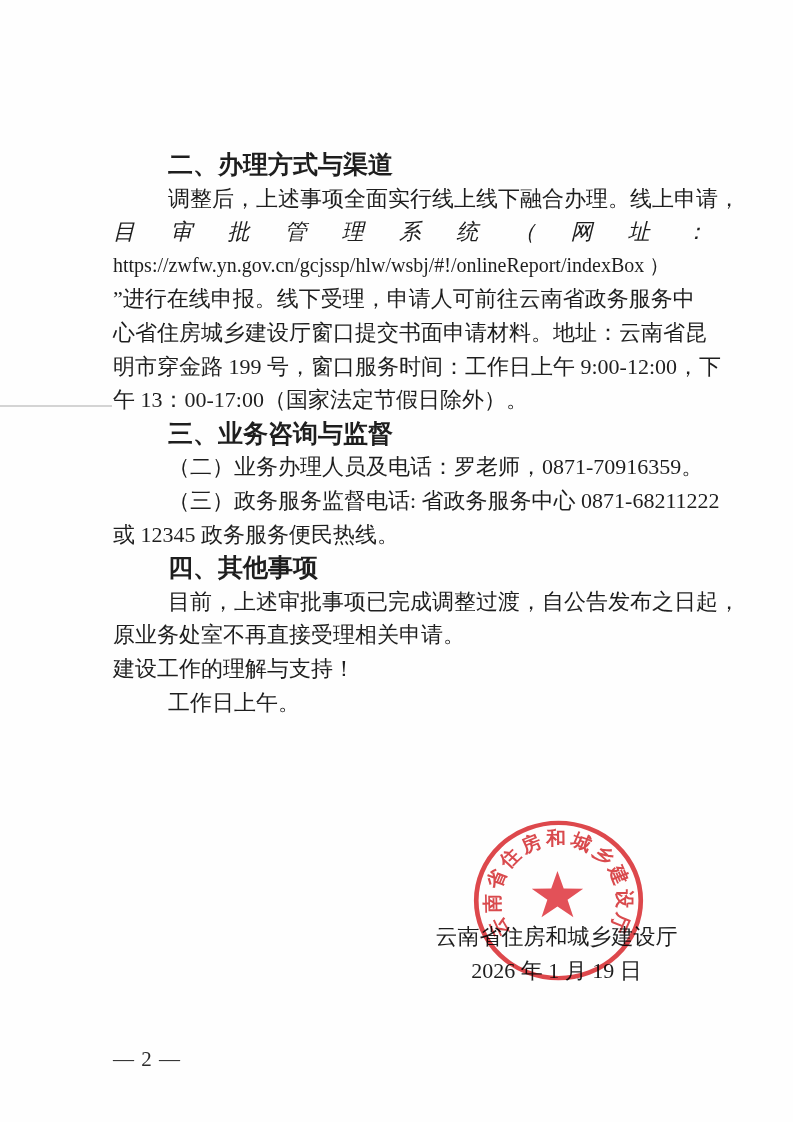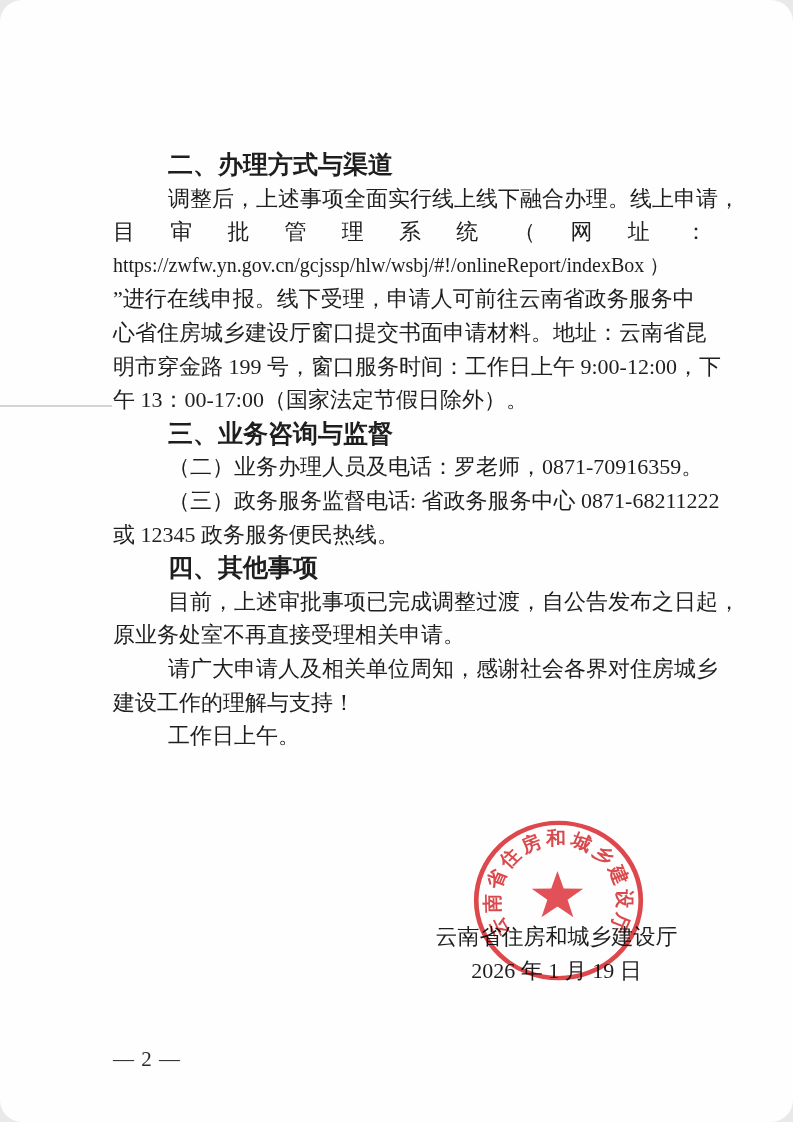--- a/index.html
+++ b/index.html
@@ -4,40 +4,40 @@
 <style>
   html,body { margin:0; padding:0; background:#e9e9e9; }
   .page {
     position:relative;
     width:793px; height:1122px;
     margin:0 auto;
     background:#fefefe;
     font-family:"Liberation Serif","DejaVu Serif",serif;
     color:#1e1e1e;
     overflow:hidden;
-    border-radius:22px;
   }
   .content {
     position:absolute;
     left:113px; top:148px; width:594px;
     font-size:22px;
     line-height:33.6px;
     letter-spacing:0;
   }
   .line { white-space:nowrap; }
   .indent { padding-left:55px; }
   .heading {
     font-family:"Liberation Sans","DejaVu Sans",sans-serif;
     font-weight:bold;
     font-size:25px;
   }
   .stretch {
     white-space:normal;
     text-align:justify;
     text-align-last:justify;
+    font-style:italic;
   }
   .url { font-size:20px; }
   .signature {
     position:absolute;
     left:399px; top:921px; width:315px;
     text-align:center;
     font-size:22px;
     line-height:31px;
   }
   .sig-date { margin-top:3px; }
@@ -87,21 +87,20 @@
     <div class="line">午 13：00-17:00（国家法定节假日除外）。</div>
 
     <div class="line heading indent">三、业务咨询与监督</div>
     <div class="line indent">（二）业务办理人员及电话：罗老师，0871-70916359。</div>
     <div class="line indent">（三）政务服务监督电话: 省政务服务中心 0871-68211222</div>
     <div class="line">或 12345 政务服务便民热线。</div>
 
     <div class="line heading indent">四、其他事项</div>
     <div class="line indent">目前，上述审批事项已完成调整过渡，自公告发布之日起，</div>
     <div class="line">原业务处室不再直接受理相关申请。</div>
-    <div class="line indent">请广大申请人及相关单位周知，感谢社会各界对住房城乡</div>
     <div class="line">建设工作的理解与支持！</div>
     <div class="line indent">工作日上午。</div>
   </div>
 
   <div class="signature">
     <div class="sig-org">云南省住房和城乡建设厅</div>
     <div class="sig-date">2026 年 1 月 19 日</div>
   </div>
 
   <svg class="seal" viewBox="0 0 170 170" preserveAspectRatio="none" xmlns="http://www.w3.org/2000/svg">

